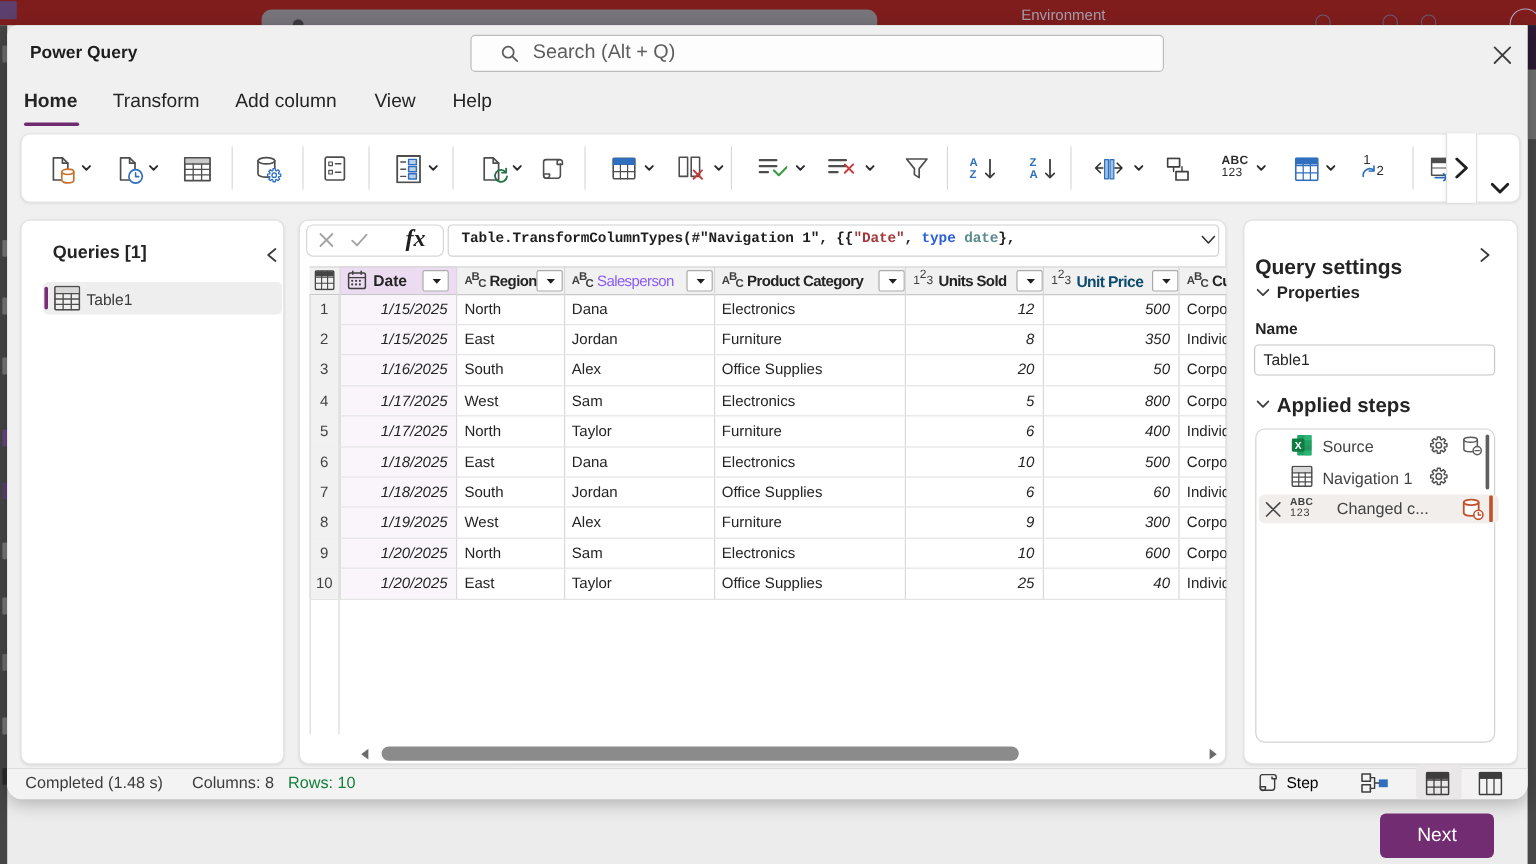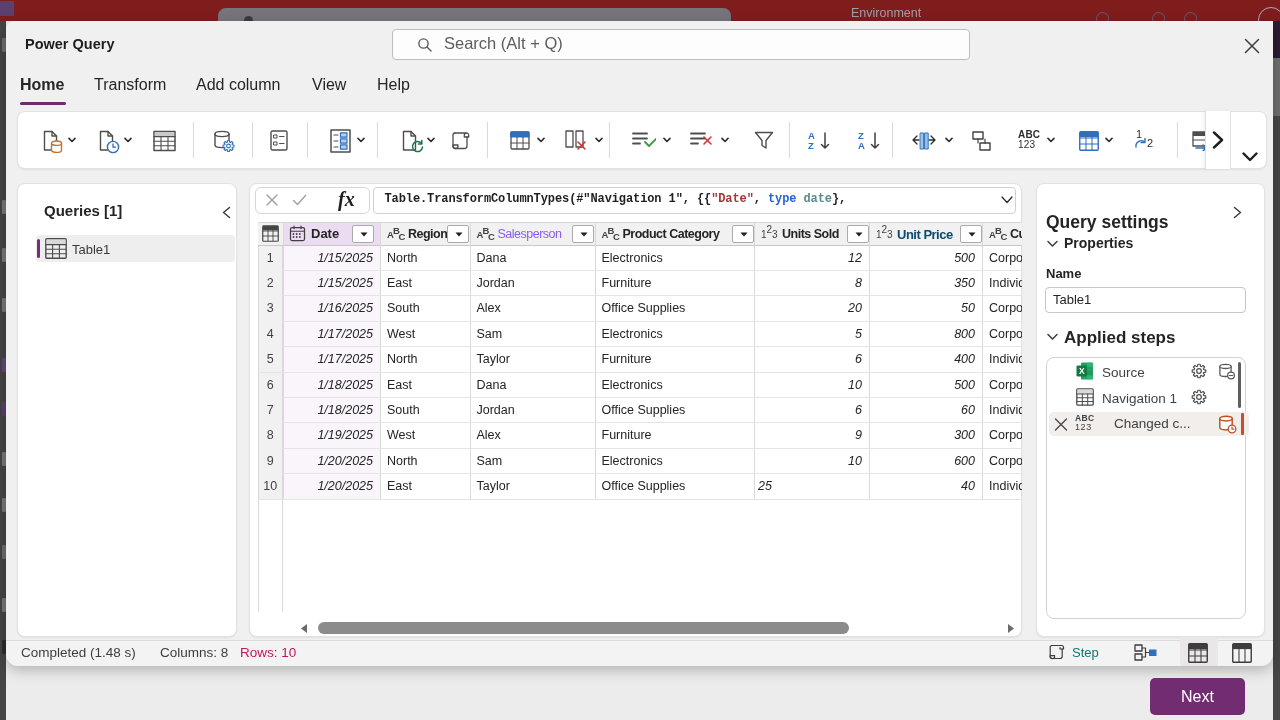--- a/index.html
+++ b/index.html
@@ -452,21 +452,21 @@
 <div class="abs" style="left:509px;top:270.7px;width:104px;text-align:right;font-size:12.5px;font-style:italic;color:#242424;">10</div>
 <div class="abs" style="left:624px;top:270.7px;width:102px;text-align:right;font-size:12.5px;font-style:italic;color:#242424;">600</div>
 <div class="abs" style="left:740px;top:270.7px;font-size:12.5px;color:#242424;">Corporate</div>
 <div class="abs" style="left:9px;top:315.5px;width:804px;height:1px;background:#e4e4e4;"></div>
 <div class="abs" style="left:9px;top:291.1px;width:24.5px;height:25.4px;background:#f1f1f1;border-left:1px solid #d9d9d9;border-right:1px solid #d9d9d9;"></div>
 <div class="abs" style="left:9px;top:296.1px;width:24.5px;text-align:center;font-size:12.5px;color:#424242;">10</div>
 <div class="abs" style="left:37.5px;top:296.1px;width:86.5px;text-align:right;font-size:12.5px;font-style:italic;color:#242424;">1/20/2025</div>
 <div class="abs" style="left:138px;top:296.1px;font-size:12.5px;color:#242424;">East</div>
 <div class="abs" style="left:227.5px;top:296.1px;font-size:12.5px;color:#242424;">Taylor</div>
 <div class="abs" style="left:352.5px;top:296.1px;font-size:12.5px;color:#242424;">Office Supplies</div>
-<div class="abs" style="left:509px;top:296.1px;width:104px;text-align:left;font-size:12.5px;font-style:italic;color:#242424;">25</div>
+<div class="abs" style="left:509px;top:296.1px;width:104px;text-align:right;font-size:12.5px;font-style:italic;color:#242424;">25</div>
 <div class="abs" style="left:624px;top:296.1px;width:102px;text-align:right;font-size:12.5px;font-style:italic;color:#242424;">40</div>
 <div class="abs" style="left:740px;top:296.1px;font-size:12.5px;color:#242424;">Individual</div>
 <svg class="abs" style="left:50px;top:440px;" width="10" height="11" viewBox="0 0 10 11" fill="none" stroke-linecap="round" stroke-linejoin="round">
         <path d="M8 1 L2 5.5 L8 10 z" fill="#6b6b6b"></path>
       </svg>
 <div class="abs" style="left:69px;top:438.5px;width:531px;height:12px;background:#8b8b8b;border-radius:6px;"></div>
 <svg class="abs" style="left:757px;top:440px;" width="10" height="11" viewBox="0 0 10 11" fill="none" stroke-linecap="round" stroke-linejoin="round">
         <path d="M2 1 L8 5.5 L2 10 z" fill="#6b6b6b"></path>
       </svg>
 </div>
@@ -531,27 +531,27 @@
 <div class="abs" style="left:1096px;top:395px;font-size:13.5px;color:#424242;margin-left:12px;">Changed c...</div>
 <svg class="abs" style="left:1212px;top:394px;" width="19" height="19" viewBox="0 0 19 19" fill="none" stroke-linecap="round" stroke-linejoin="round">
       <path d="M1.7999999999999998 3.6 v9 a6.2 2.3 0 0 0 12.4 0 v-9" stroke="#c0512a" stroke-width="1.5" fill="#fff"></path>
       <ellipse cx="8" cy="3.6" rx="6.2" ry="2.3" stroke="#c0512a" stroke-width="1.5" fill="#fff"></ellipse>
       <circle cx="14" cy="14" r="3.8" stroke="#c0512a" stroke-width="1.3" fill="#fff"></circle>
       <path d="M14 12 v2.2 h1.8" stroke="#c0512a" stroke-width="1.2"></path>
     </svg>
 <div class="abs" style="left:0;top:619px;width:1267px;height:26px;background:#f4f3f3;border-top:1px solid #dcdcdc;border-radius:0 0 12px 12px;"></div>
 <div class="abs" style="left:15px;top:623.5px;font-size:13.5px;color:#3d3d3d;">Completed (1.48 s)</div>
 <div class="abs" style="left:154px;top:623.5px;font-size:13.5px;color:#3d3d3d;">Columns: 8</div>
-<div class="abs" style="left:234px;top:623.5px;font-size:13.5px;color:#be185d;">Rows: 10</div>
+<div class="abs" style="left:234px;top:623.5px;font-size:13.5px;color:#15803d;">Rows: 10</div>
 <svg class="abs" style="left:1042px;top:622px;" width="17" height="18" viewBox="0 0 17 18" fill="none" stroke-linecap="round" stroke-linejoin="round">
       <path d="M4 2.5 h9.5 a2 2 0 0 1 2 2 v1.5 h-3.5 v-1.5" stroke="#3d3d3d" stroke-width="1.2"></path>
       <path d="M4 2.5 a1.8 1.8 0 0 0 -1.8 1.8 v9 a2.2 2.2 0 0 0 2.2 2.2 h7.6 a2.2 2.2 0 0 0 2.2 -2.2 v-7.3" stroke="#3d3d3d" stroke-width="1.2"></path>
       <path d="M2.2 13.5 a2.2 2.2 0 0 0 4.4 0 v-0.8 h-4.4" stroke="#3d3d3d" stroke-width="1.2"></path>
     </svg>
-<div class="abs" style="left:1066px;top:624px;font-size:13px;color:#0f766e;">Step</div>
+<div class="abs" style="left:1066px;top:624px;font-size:13px;color:#000000;">Step</div>
 <svg class="abs" style="left:1128px;top:623px;" width="26" height="17" viewBox="0 0 26 17" fill="none" stroke-linecap="round" stroke-linejoin="round">
       <rect x="1" y="1" width="7" height="6" stroke="#3d3d3d" stroke-width="1.3"></rect>
       <rect x="1" y="10" width="7" height="6" stroke="#3d3d3d" stroke-width="1.3"></rect>
       <rect x="15" y="5.5" width="7.5" height="6.5" fill="#2f6fbe"></rect>
       <path d="M8 4 h3.5 v9 h-3.5 M11.5 8.5 h3.5" stroke="#3d3d3d" stroke-width="1.2"></path>
     </svg>
 <div class="abs" style="left:1174px;top:616px;width:38px;height:30px;background:#e9e7e7;border-radius:4px;"></div>
 <svg class="abs" style="left:1182px;top:622px;" width="20" height="20" viewBox="0 0 20 20" fill="none" stroke-linecap="round" stroke-linejoin="round">
       <rect x="0.75" y="0.75" width="18.5" height="18.5" rx="1" stroke="#3d3d3d" stroke-width="1.4"></rect>
       <rect x="1" y="1" width="18" height="5.1" fill="#3d3d3d" stroke="none"></rect>

